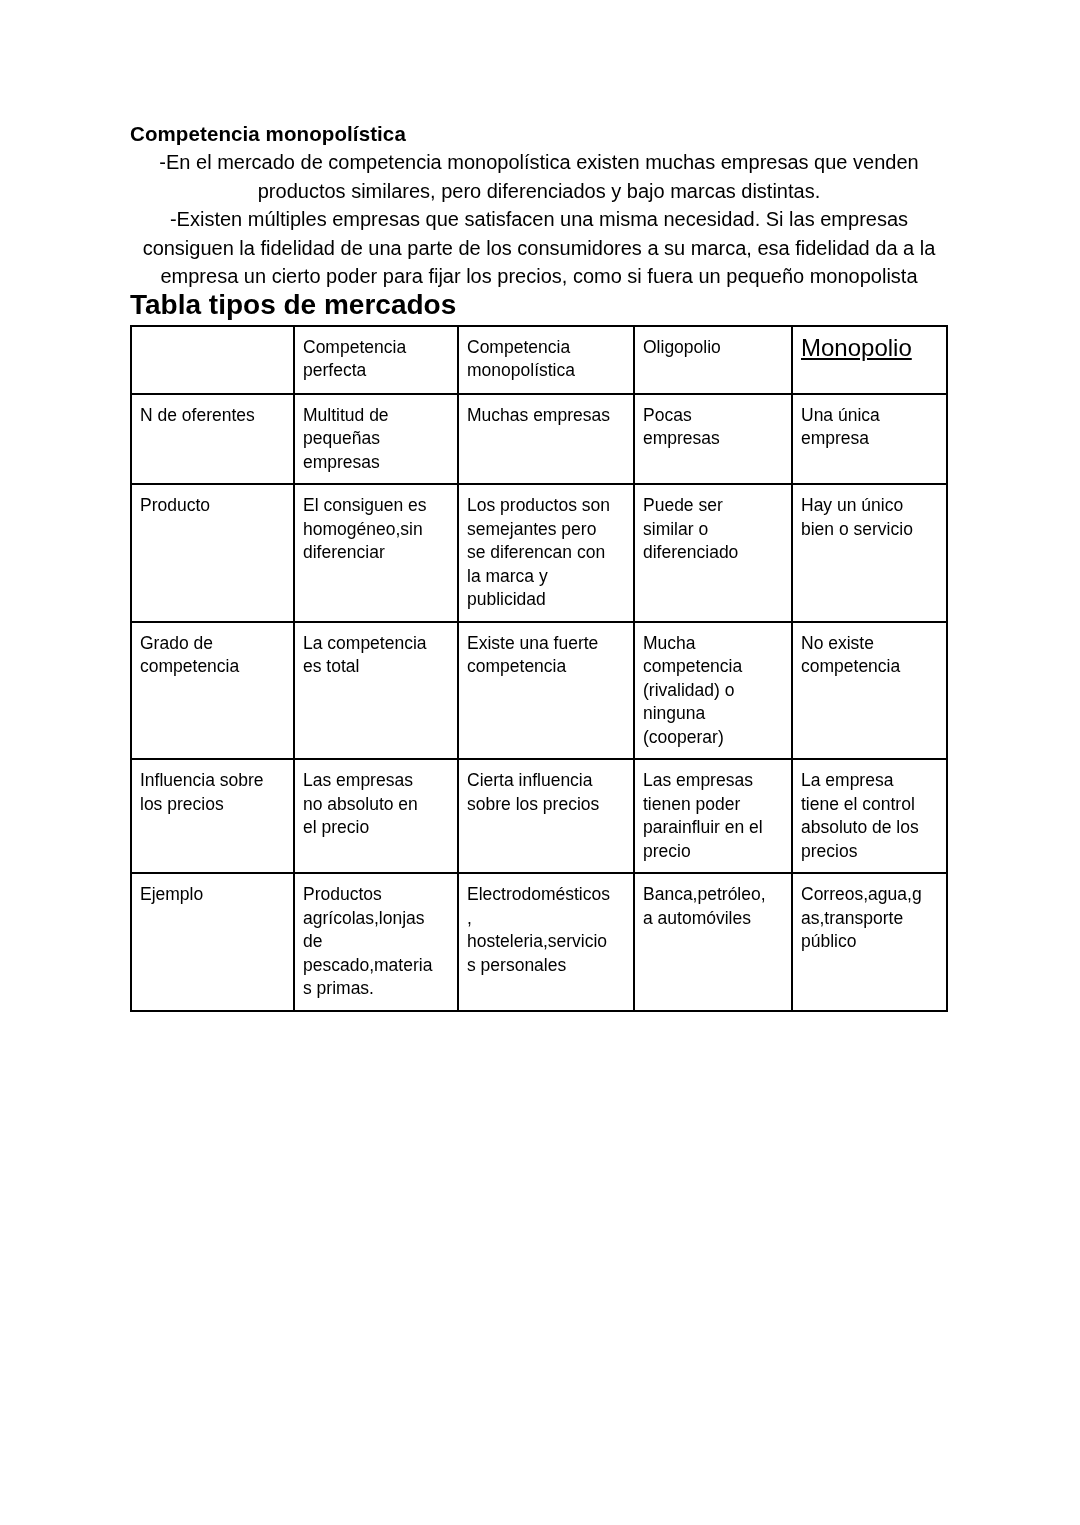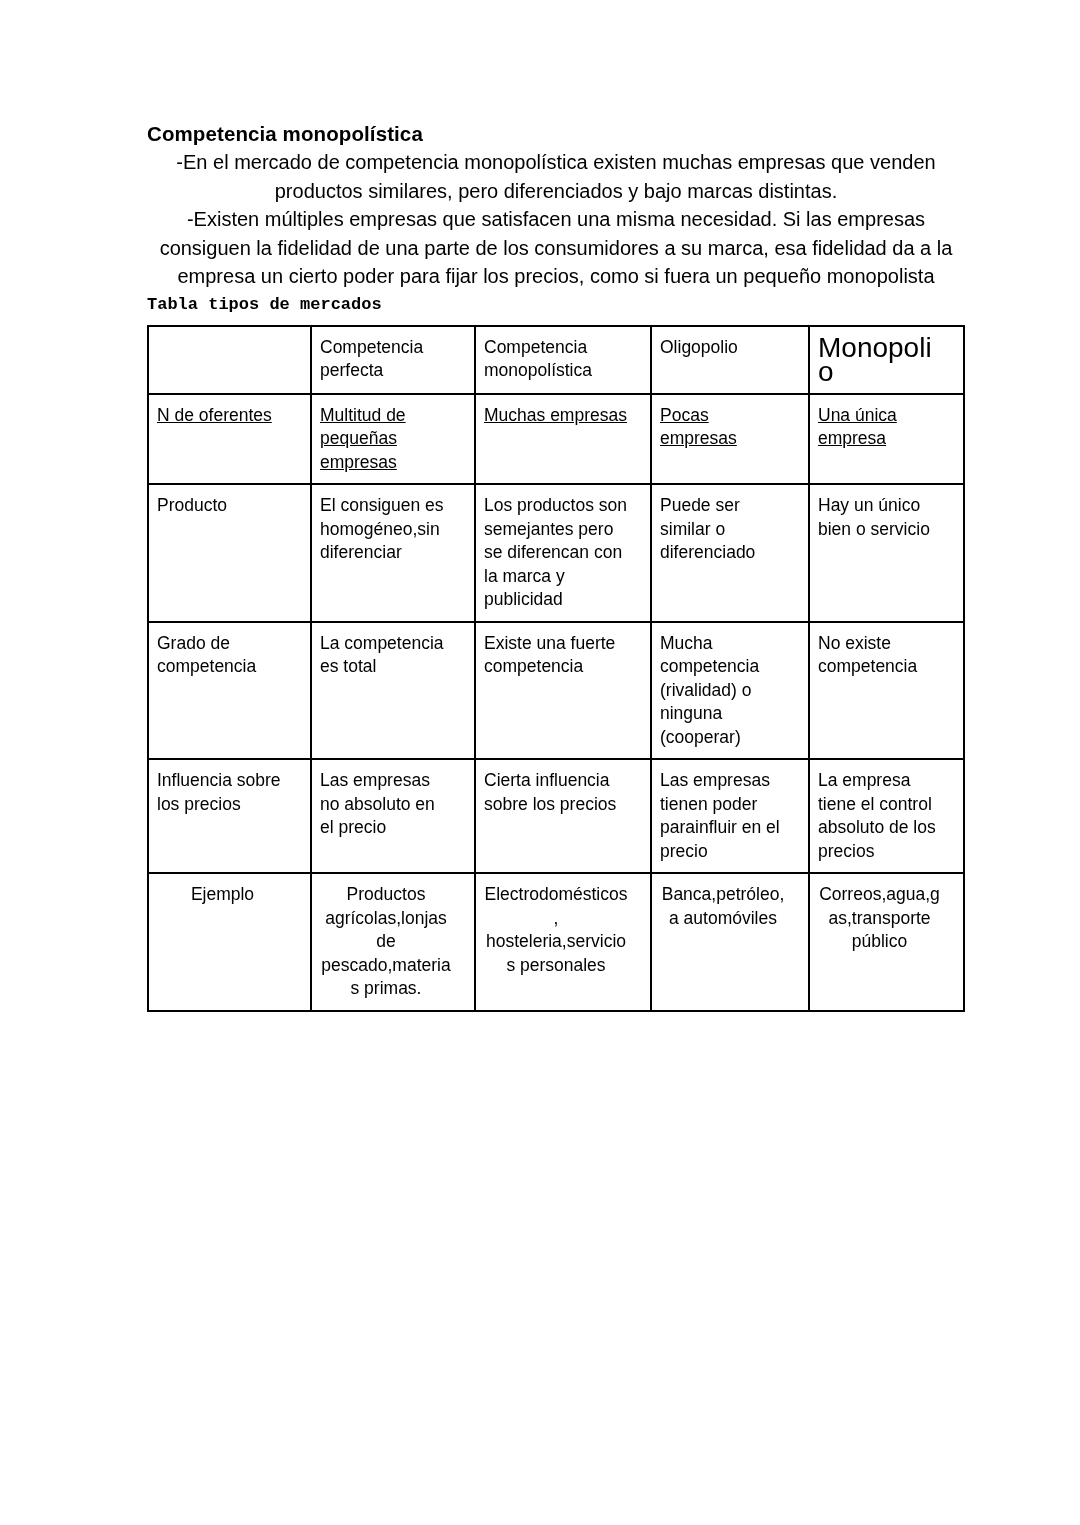--- a/index.html
+++ b/index.html
@@ -8,21 +8,20 @@
     background: #ffffff;
   }
   .page {
     position: relative;
     width: 1008px;
     height: 1525px;
     background: #ffffff;
     font-family: "Liberation Sans", sans-serif;
     color: #000000;
     overflow: hidden;
-    margin-left: 17px;
   }
   .content {
     position: absolute;
     left: 130px;
     top: 120px;
     width: 818px;
   }
 
   h2.section-heading {
     font-size: 20.5px;
@@ -35,26 +34,25 @@
   p.body-text {
     font-size: 20px;
     line-height: 28.5px;
     margin: 0;
     padding: 0;
     letter-spacing: 0.0px;
     text-align: center;
   }
 
   h2.table-heading {
-    font-size: 17px;
+    font-size: 28px;
     font-weight: bold;
     line-height: 28px;
     margin: 0 0 6px 0;
     padding: 0;
-    font-family: Liberation Mono, monospace;
   }
 
   table.markets-table {
     border-collapse: collapse;
     width: 816px;
     table-layout: fixed;
     margin: 0;
   }
   table.markets-table td {
     border: 2px solid #000000;
@@ -65,30 +63,30 @@
     word-wrap: break-word;
     overflow-wrap: break-word;
   }
   col.c0 { width: 163px; }
   col.c1 { width: 164px; }
   col.c2 { width: 176px; }
   col.c3 { width: 158px; }
   col.c4 { width: 155px; }
 
   td.header-cell { }
-  td.header-cell.emphasized { font-size: 28px; line-height: 24px; }
+  td.header-cell.emphasized { font-size: 24px; line-height: 24px; text-decoration: underline; }
 
   
   tr.row-header td { height: 48px; }
-  tr.r0 td { height: 62px; text-decoration: underline; }
+  tr.r0 td { height: 62px; }
   tr.r1 td { height: 66px; }
   tr.r2 td { height: 86px; }
   tr.r3 td { height: 105px; }
   tr.r4 td { height: 87px; }
-  tr.r5 td { height: 101px; text-align: center; }
+  tr.r5 td { height: 101px; }
 </style>
 </head>
 <body>
 
 <div class="page">
   <div class="content">
 
     <h2 class="section-heading">Competencia monopolística</h2>
     <p class="body-text">-En el mercado de competencia monopolística existen muchas empresas que venden productos similares, pero diferenciados y bajo marcas distintas.</p>
     <p class="body-text">-Existen múltiples empresas que satisfacen una misma necesidad. Si las empresas consiguen la fidelidad de una parte de los consumidores a su marca, esa fidelidad da a la empresa un cierto poder para fijar los precios, como si fuera un pequeño monopolista</p>

